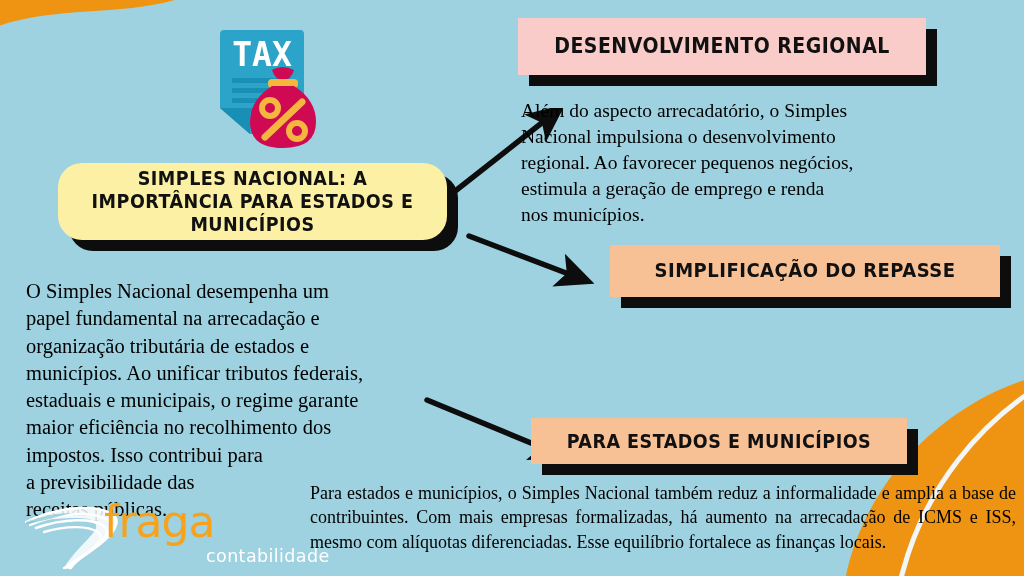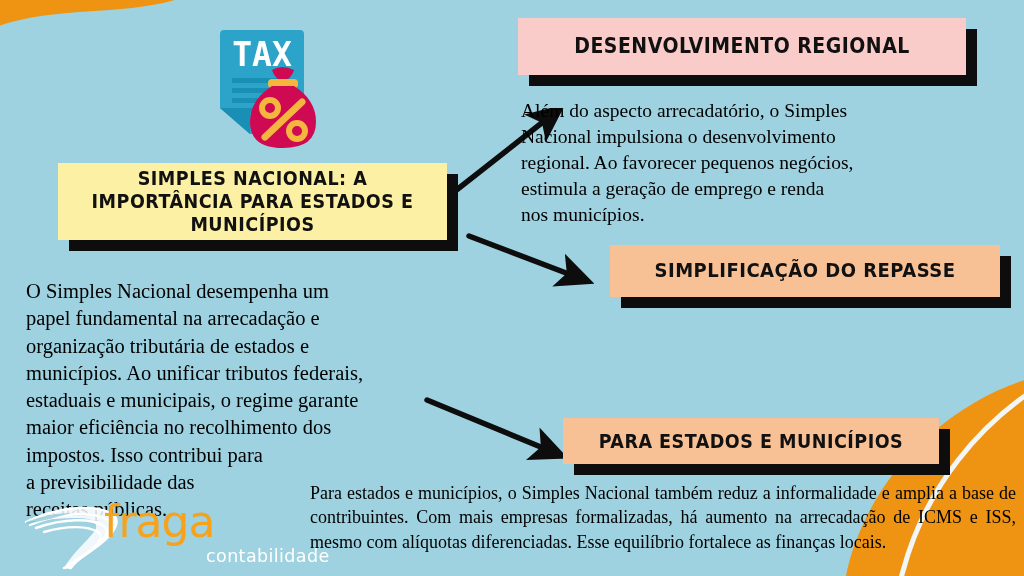--- a/index.html
+++ b/index.html
@@ -66,25 +66,26 @@
   }
 
   #banner-title {
     left: 58px;
     top: 163px;
     width: 389px;
     height: 77px;
     background: #fbf0a4;
     font-size: 19.5px;
     padding: 4px 16px;
+    border-radius: 24px;
   }
   #banner-desenvolvimento {
     left: 518px;
     top: 18px;
-    width: 448px;
+    width: 408px;
     height: 57px;
     background: #f9ccc9;
     font-size: 21px;
     padding: 2px 12px;
   }
   #banner-simplificacao {
     left: 610px;
     top: 245px;
     width: 390px;
     height: 52px;
@@ -93,21 +94,20 @@
     padding: 2px 12px;
   }
   #banner-para-estados {
     left: 531px;
     top: 418px;
     width: 376px;
     height: 46px;
     background: #f8c195;
     font-size: 19.5px;
     padding: 2px 12px;
-    margin-left: 32px;
   }
 
   
   .para {
     position: absolute;
     color: #000000;
     font-family: Liberation Serif, serif;
     font-weight: 400;
     white-space: pre-line;
   }

